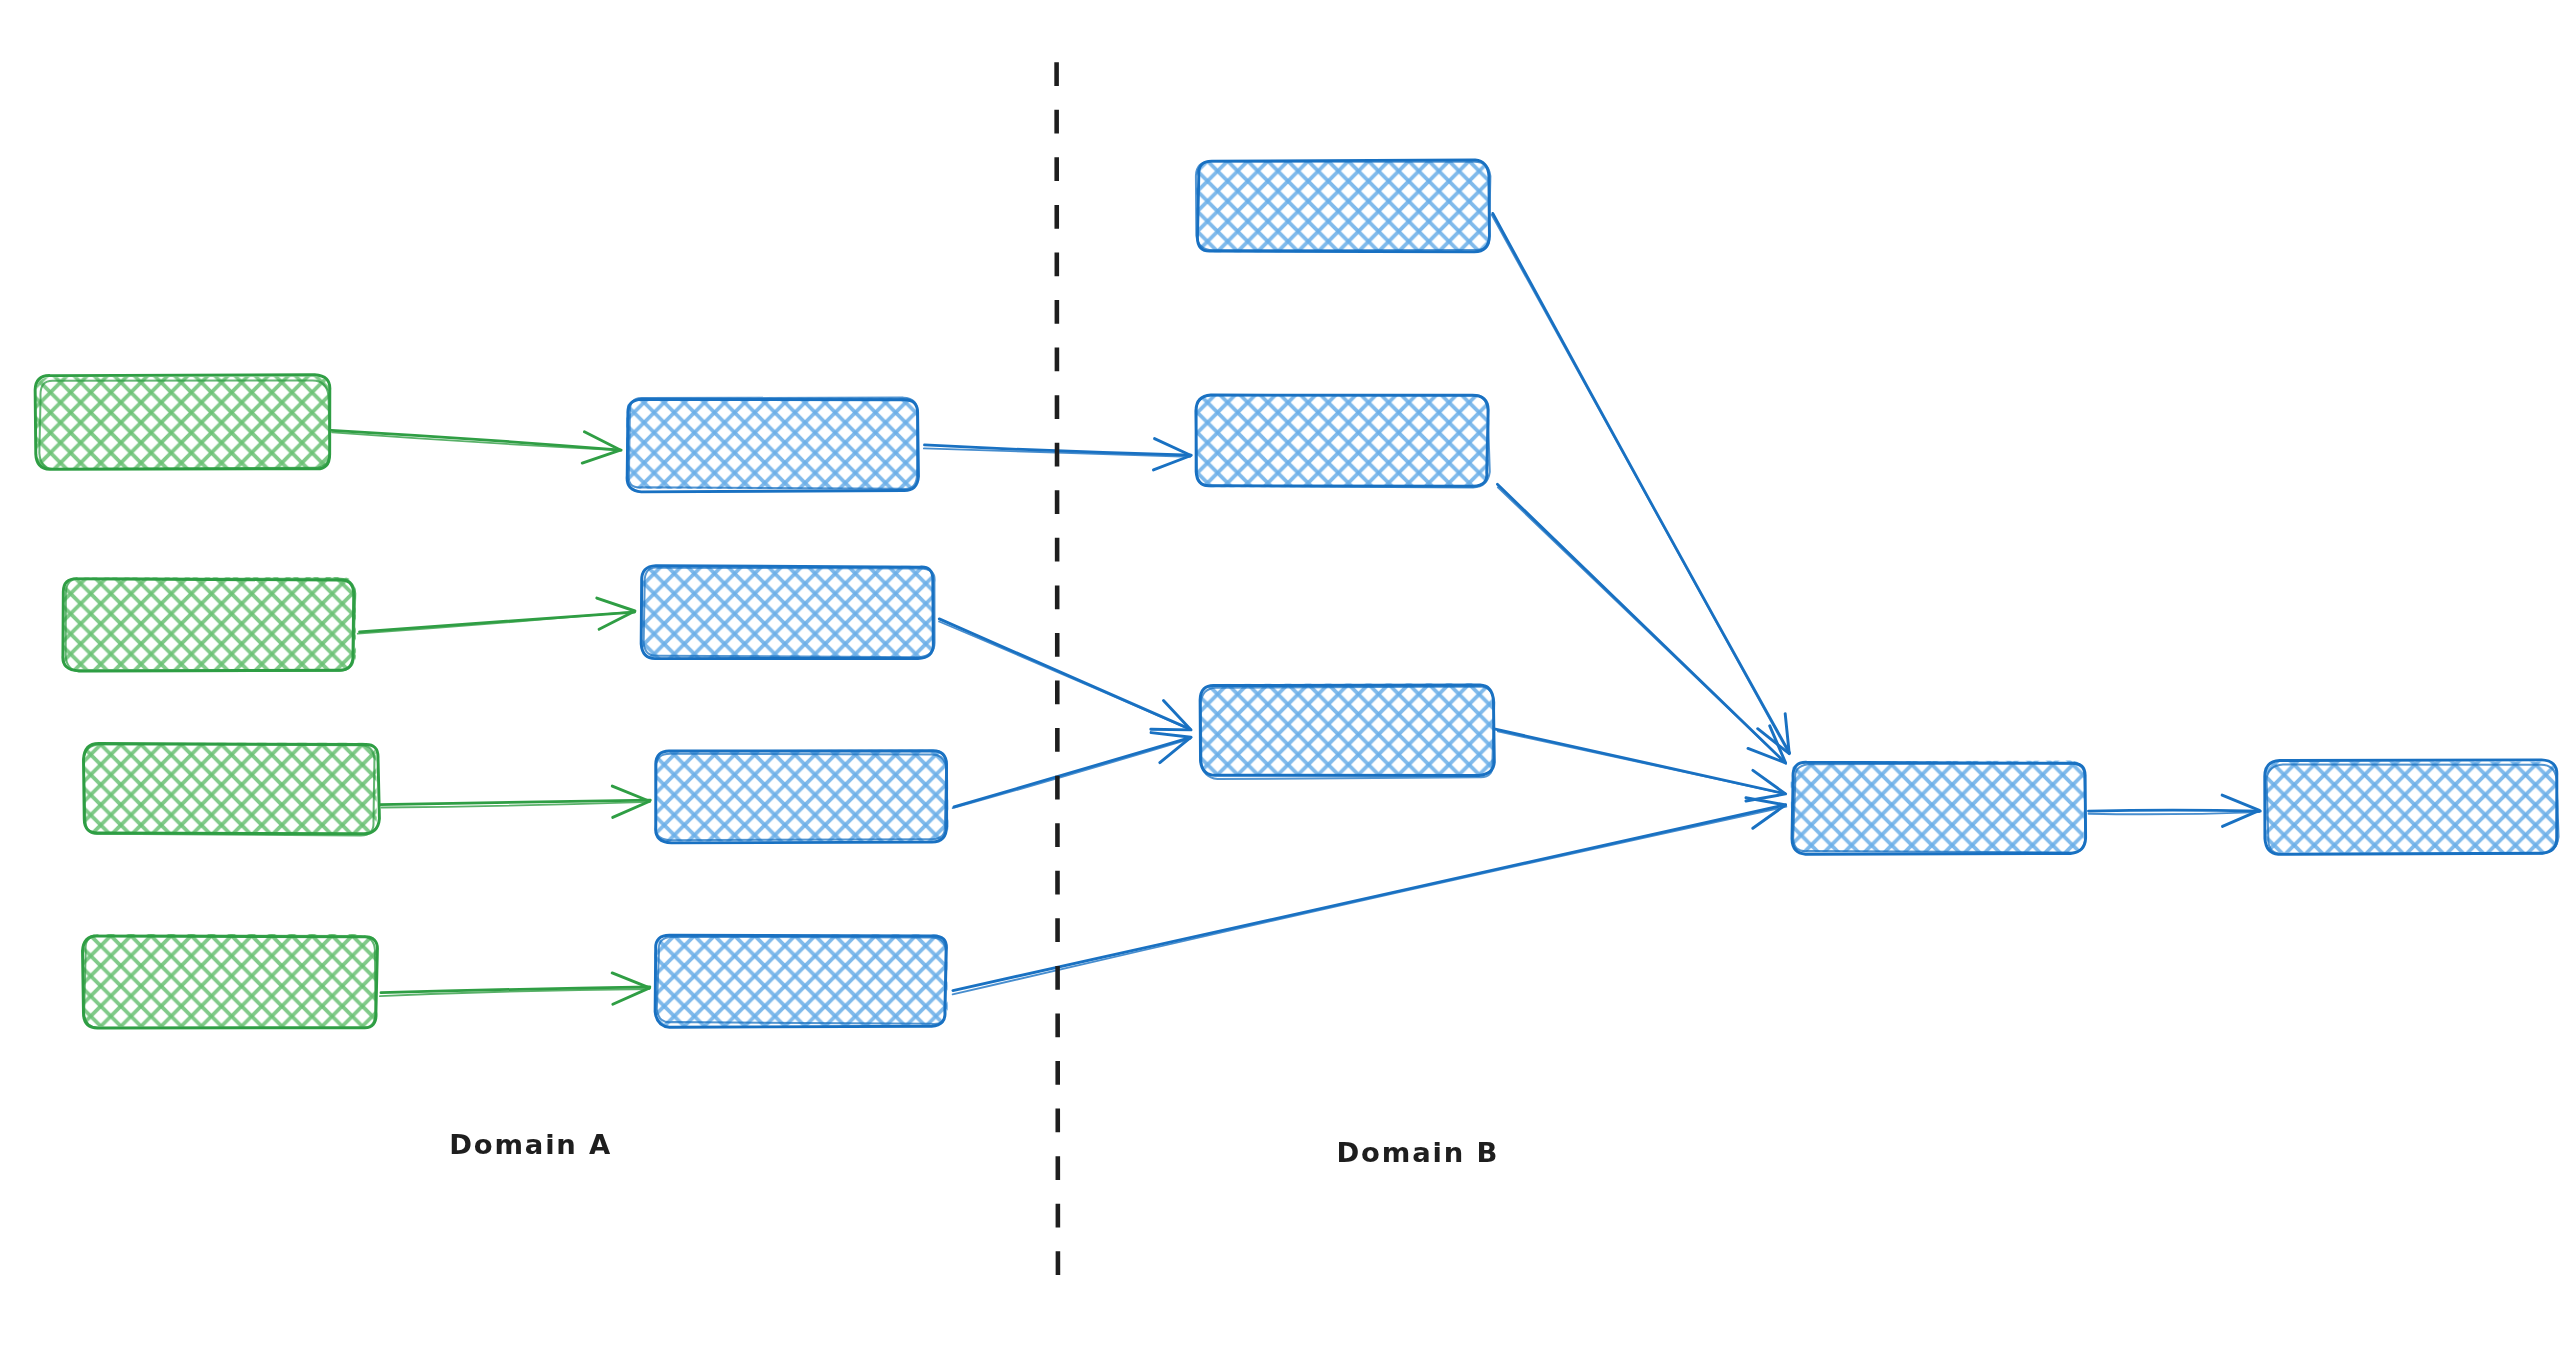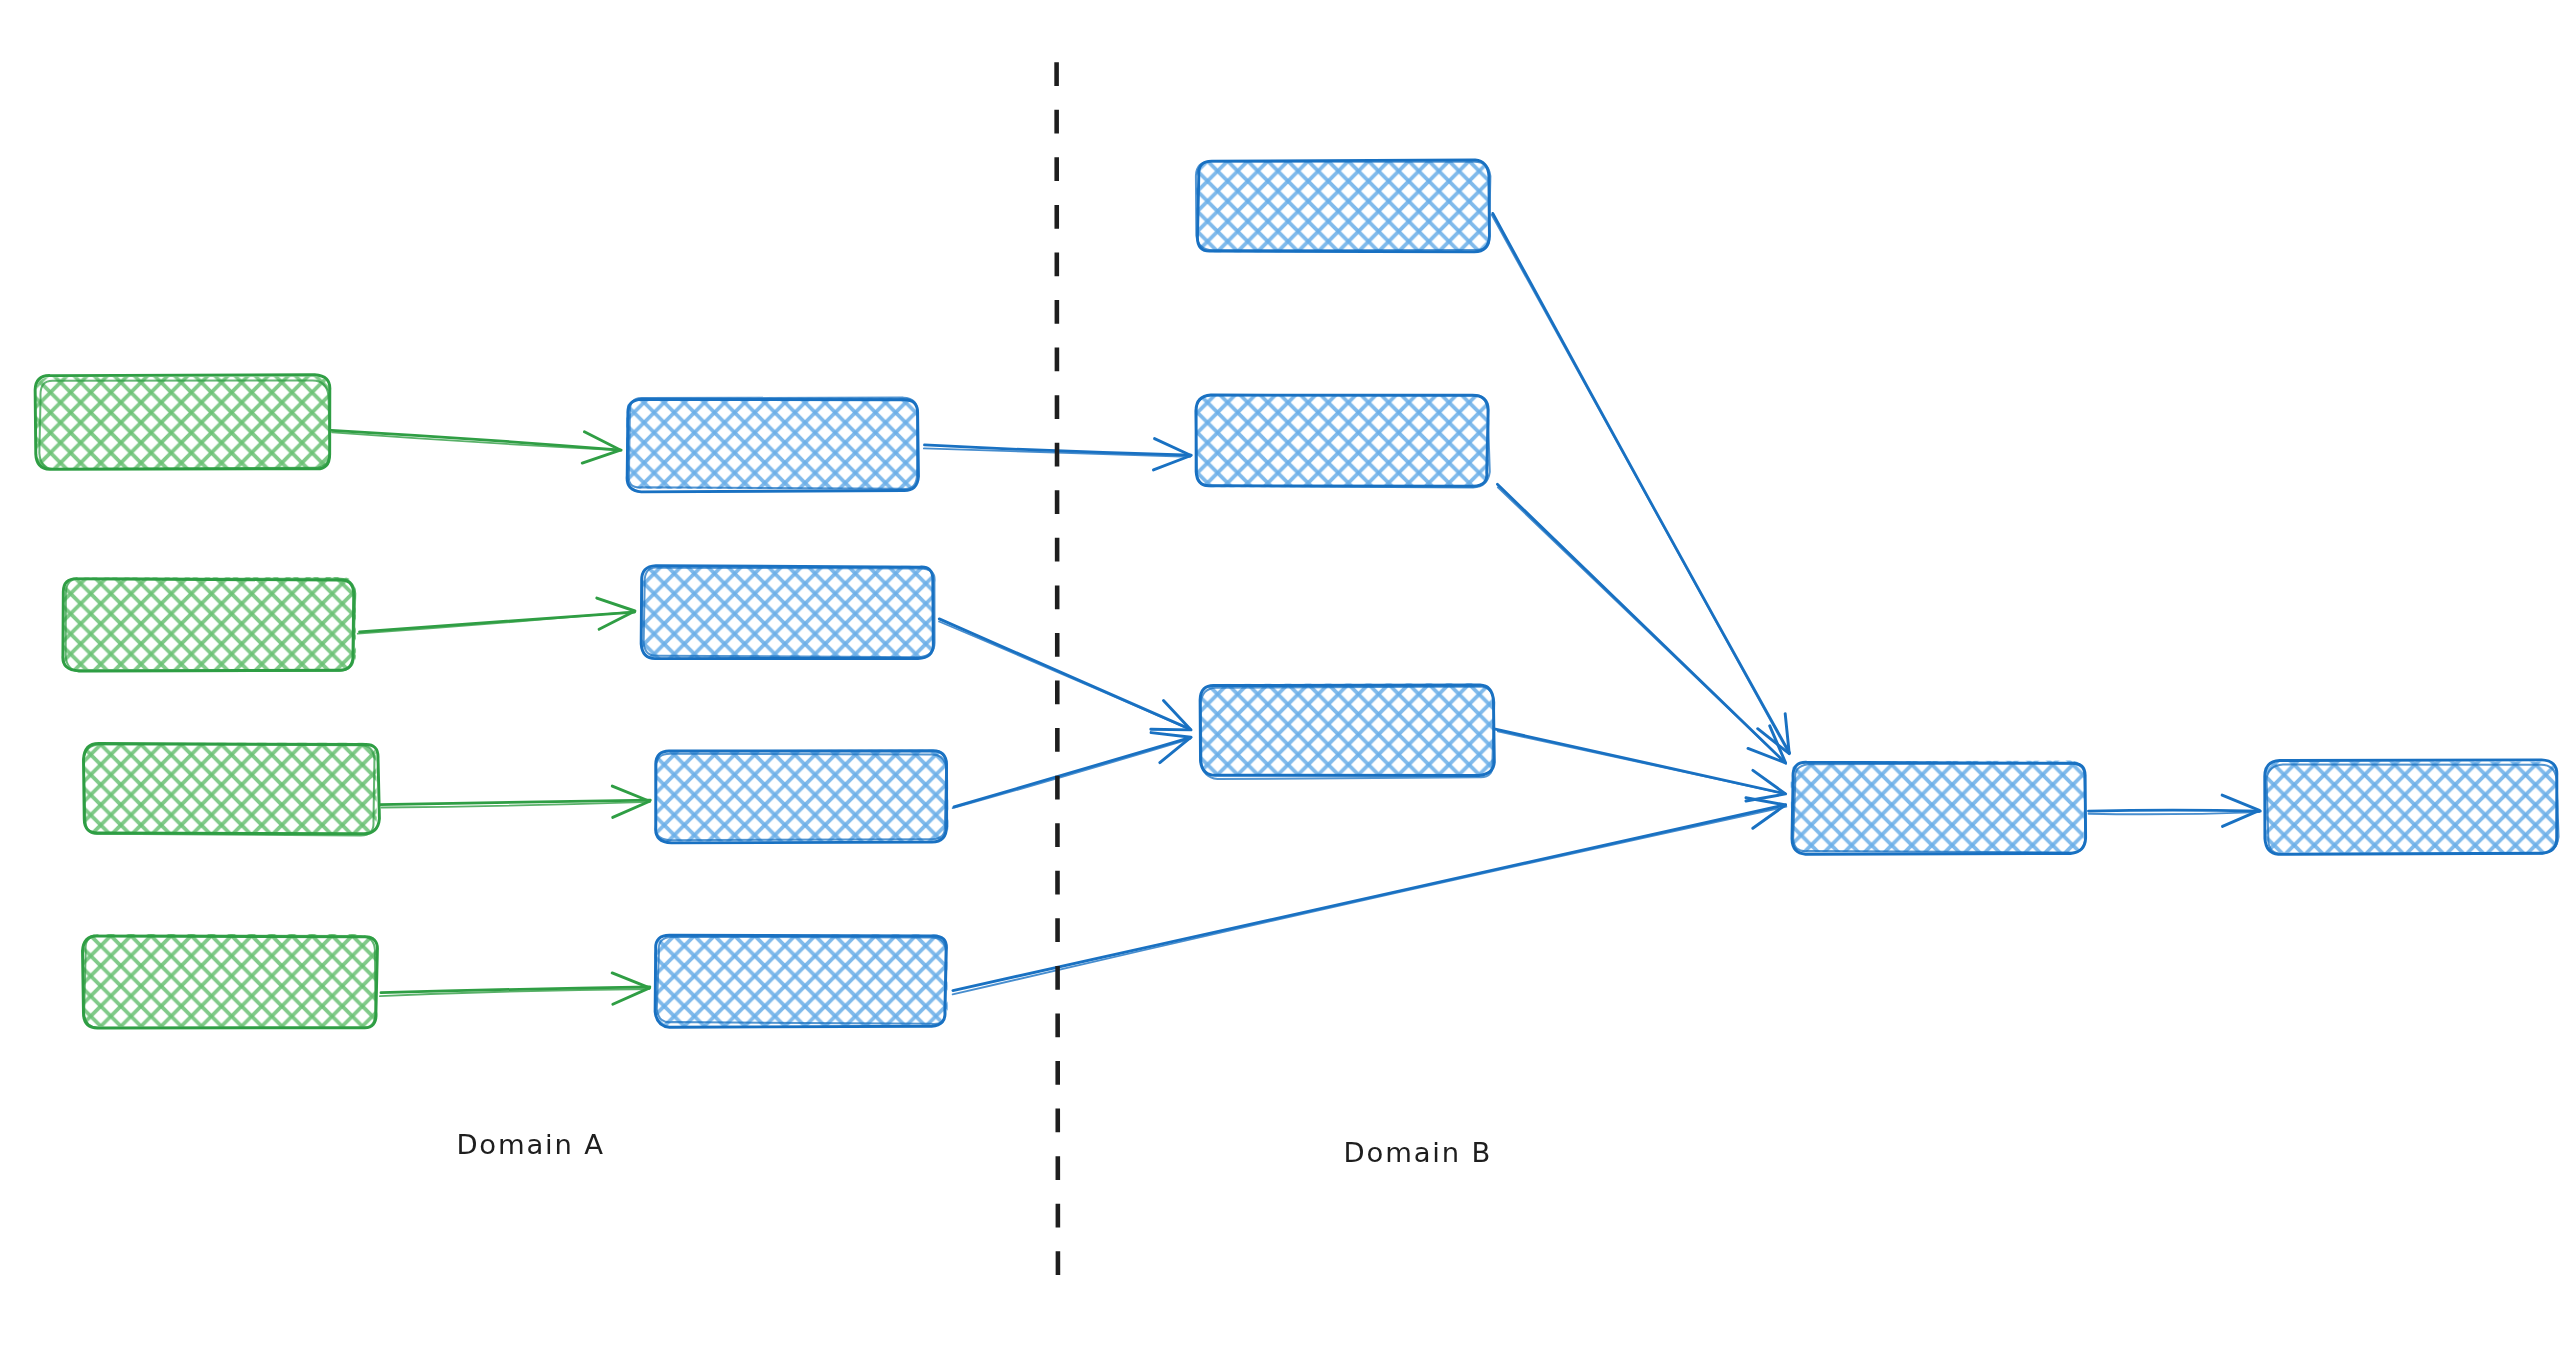--- a/index.html
+++ b/index.html
@@ -10,20 +10,21 @@
   }
   body {
     font-family: "Liberation Sans", sans-serif;
   }
   #canvas-wrap {
     position: relative;
     width: 2576px;
     height: 1372px;
     background: #ffffff;
     overflow: hidden;
+    font-weight: bold;
   }
   #diagram-svg {
     position: absolute;
     top: 0;
     left: 0;
     width: 2576px;
     height: 1372px;
     display: block;
   }
   .domain-label {

